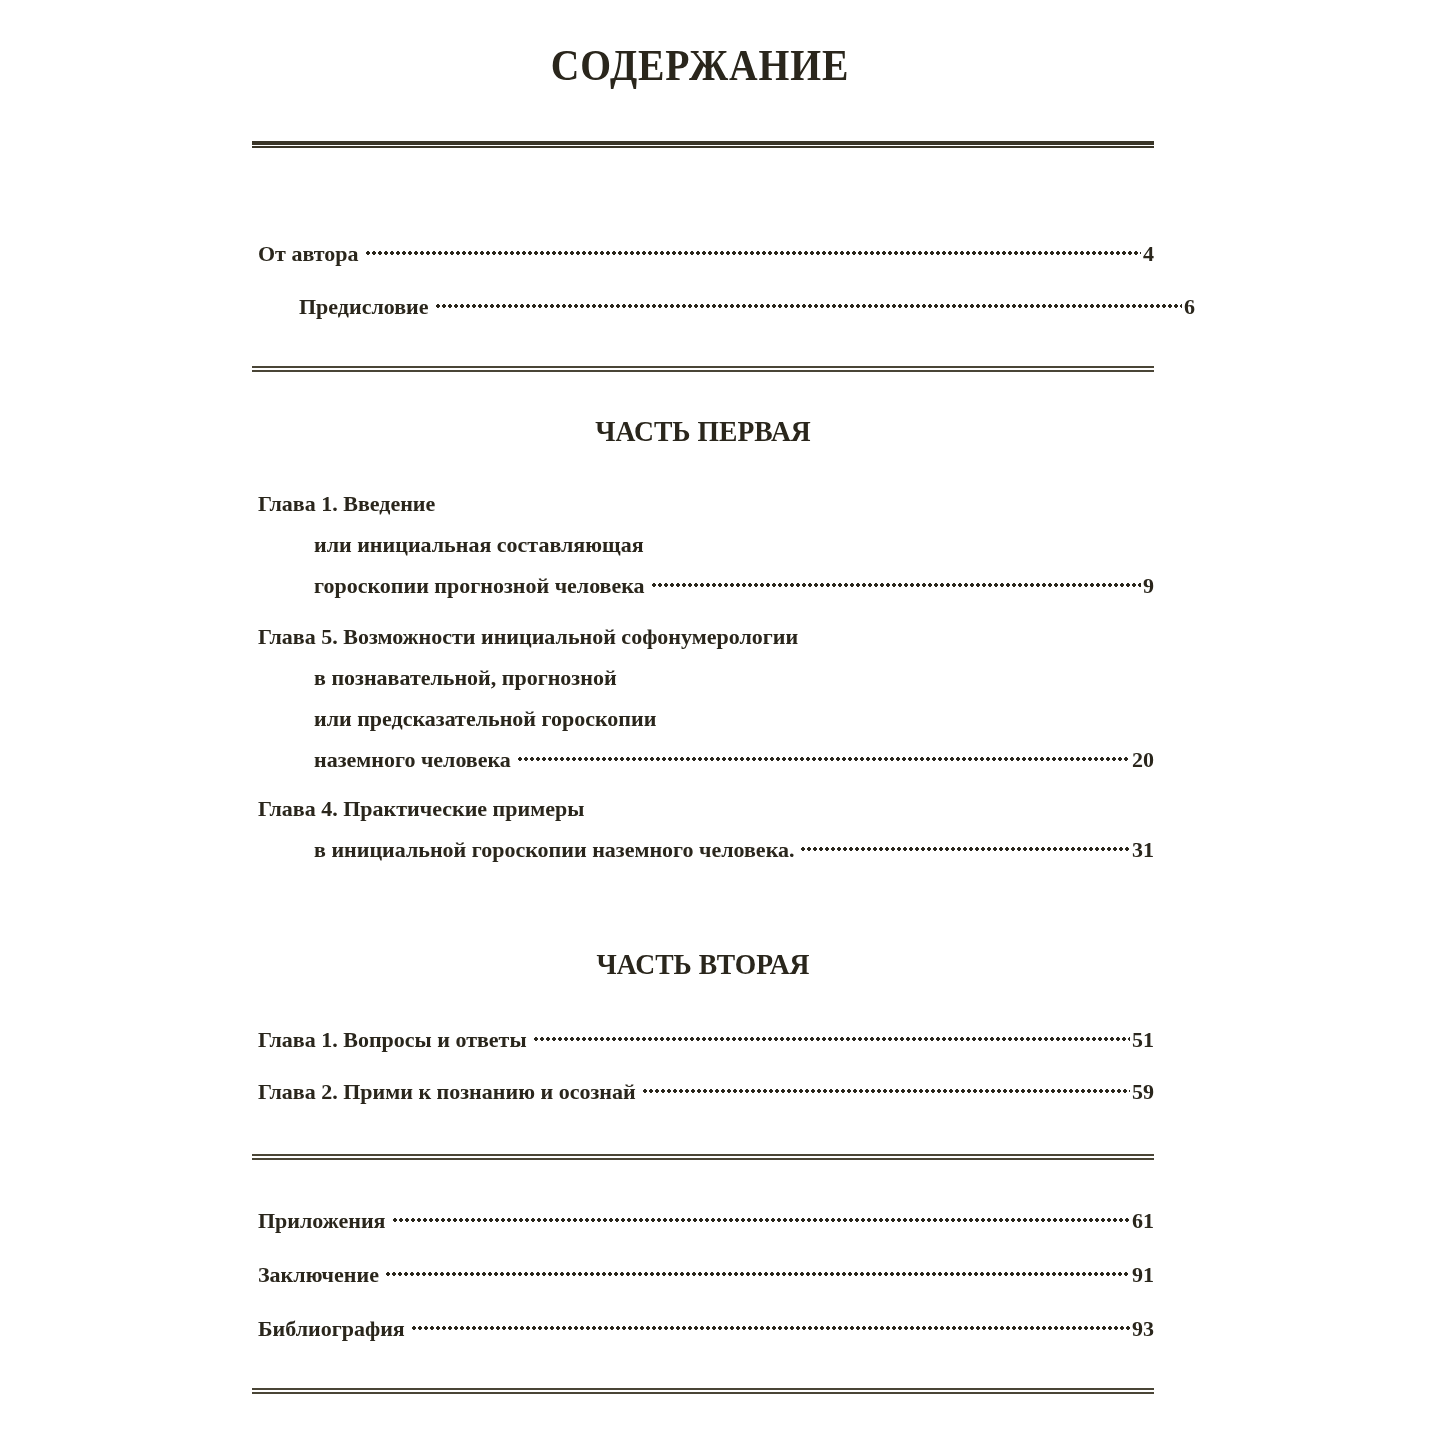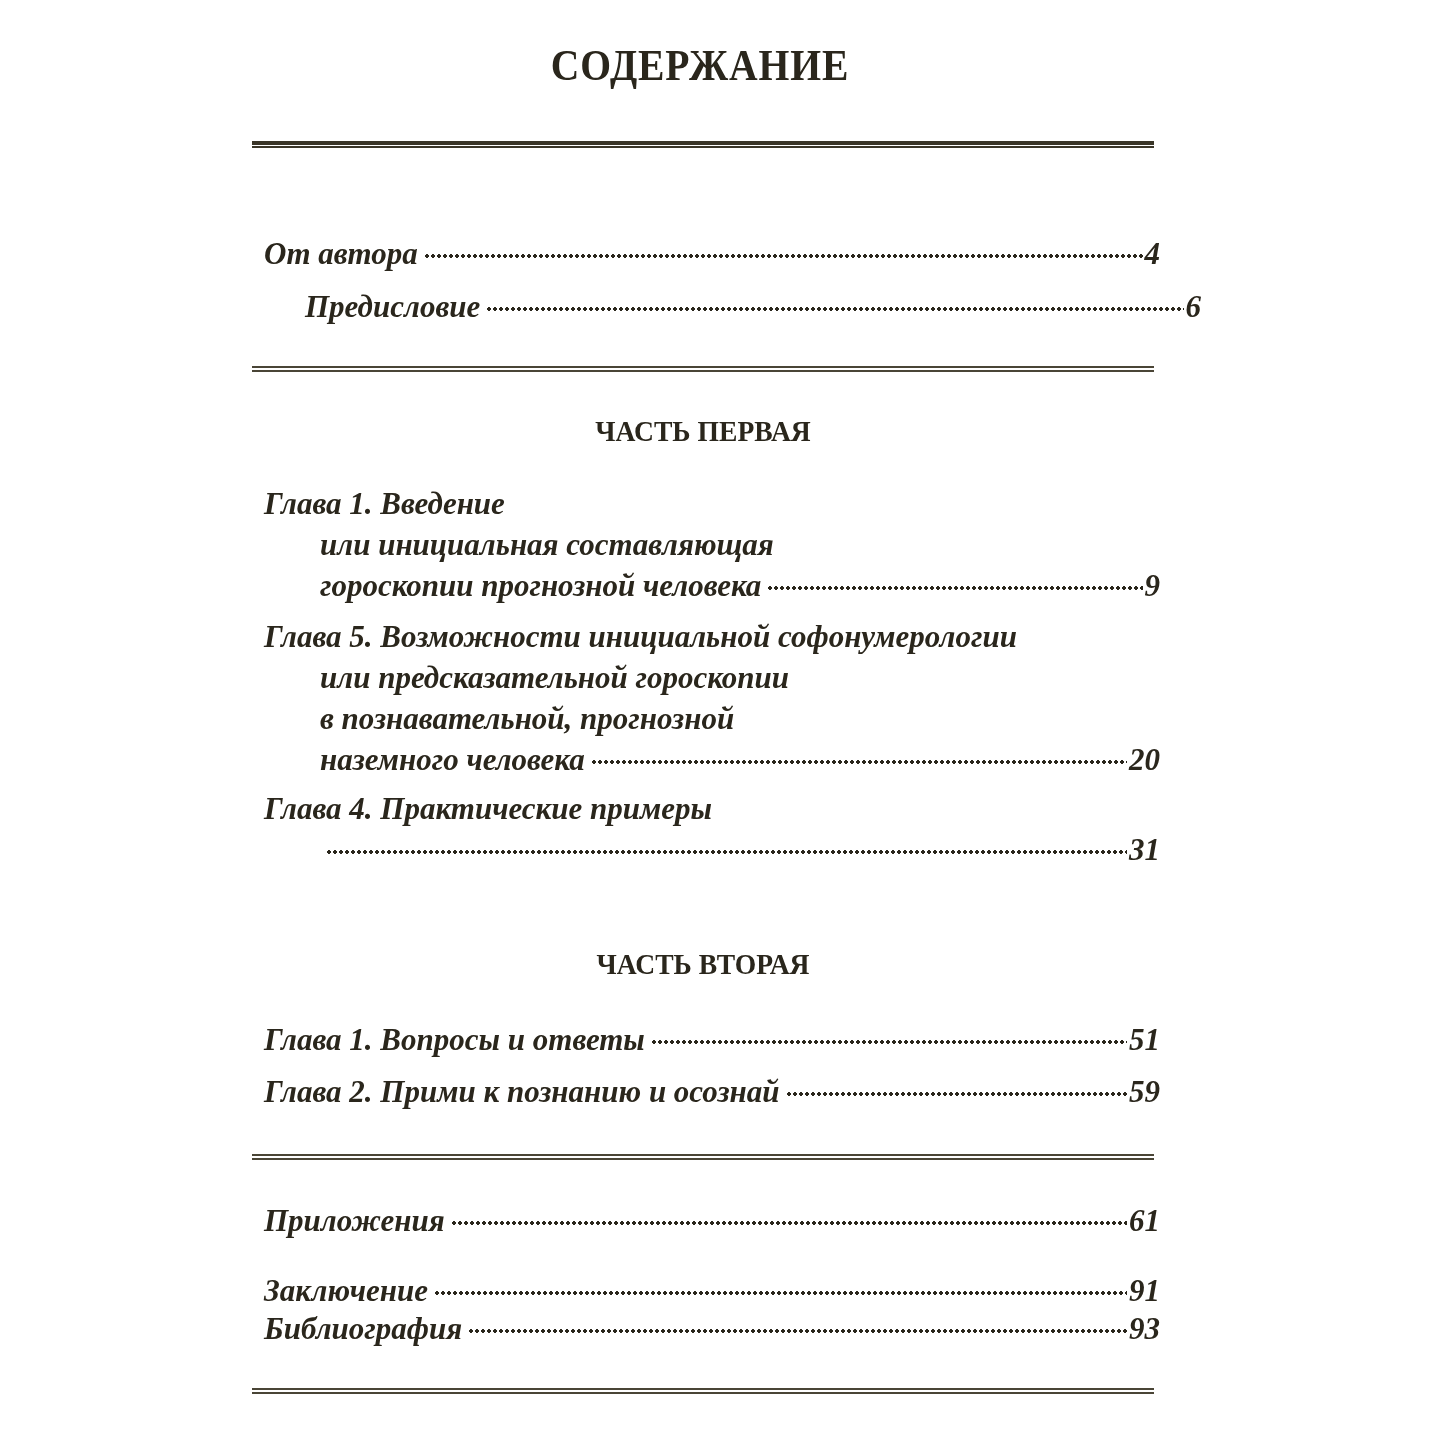--- a/index.html
+++ b/index.html
@@ -45,26 +45,25 @@
       position: absolute;
       left: 252px;
       width: 902px;
       text-align: center;
       font-size: 30px;
       font-weight: bold;
       transform: scaleX(0.92);
     }
     .toc-entry {
       position: absolute;
-      left: 264px;
+      left: 258px;
       width: 896px;
-      font-size: 31px;
+      font-size: 22px;
       font-weight: bold;
       line-height: 41px;
-      font-style: italic;
     }
     .toc-line {
       display: flex;
       align-items: baseline;
       white-space: nowrap;
       height: 41px;
     }
     .toc-line.indent {
       padding-left: 56px;
     }
@@ -133,37 +132,38 @@
       <span class="leader"></span>
       <span class="page-num">9</span>
     </div>
   </div>
 
   <div class="toc-entry" style="top:616px;">
     <div class="toc-line">
       <span class="toc-text">Глава 5. Возможности инициальной софонумерологии</span>
     </div>
     <div class="toc-line indent">
+      <span class="toc-text">в познавательной, прогнозной</span>
+    </div>
+    <div class="toc-line indent">
       <span class="toc-text">или предсказательной гороскопии</span>
     </div>
     <div class="toc-line indent">
-      <span class="toc-text">в познавательной, прогнозной</span>
-    </div>
-    <div class="toc-line indent">
       <span class="toc-text">наземного человека</span>
       <span class="leader"></span>
       <span class="page-num">20</span>
     </div>
   </div>
 
   <div class="toc-entry" style="top:788px;">
     <div class="toc-line">
       <span class="toc-text">Глава 4. Практические примеры</span>
     </div>
     <div class="toc-line indent">
+      <span class="toc-text">в инициальной гороскопии наземного человека.</span>
       <span class="leader"></span>
       <span class="page-num">31</span>
     </div>
   </div>
 
   <div class="part-heading" style="top:947px;">ЧАСТЬ ВТОРАЯ</div>
 
   <div class="toc-entry" style="top:1019px;">
     <div class="toc-line">
       <span class="toc-text">Глава 1. Вопросы и ответы</span>
@@ -181,21 +181,21 @@
 
   <div class="rule thin" style="top:1154px;"></div>
 
   <div class="toc-entry" style="top:1200px;">
     <div class="toc-line">
       <span class="toc-text">Приложения</span>
       <span class="leader"></span>
       <span class="page-num">61</span>
     </div>
   </div>
-  <div class="toc-entry" style="top:1254px;margin-top:16px;">
+  <div class="toc-entry" style="top:1254px;">
     <div class="toc-line">
       <span class="toc-text">Заключение</span>
       <span class="leader"></span>
       <span class="page-num">91</span>
     </div>
   </div>
   <div class="toc-entry" style="top:1308px;">
     <div class="toc-line">
       <span class="toc-text">Библиография</span>
       <span class="leader"></span>

